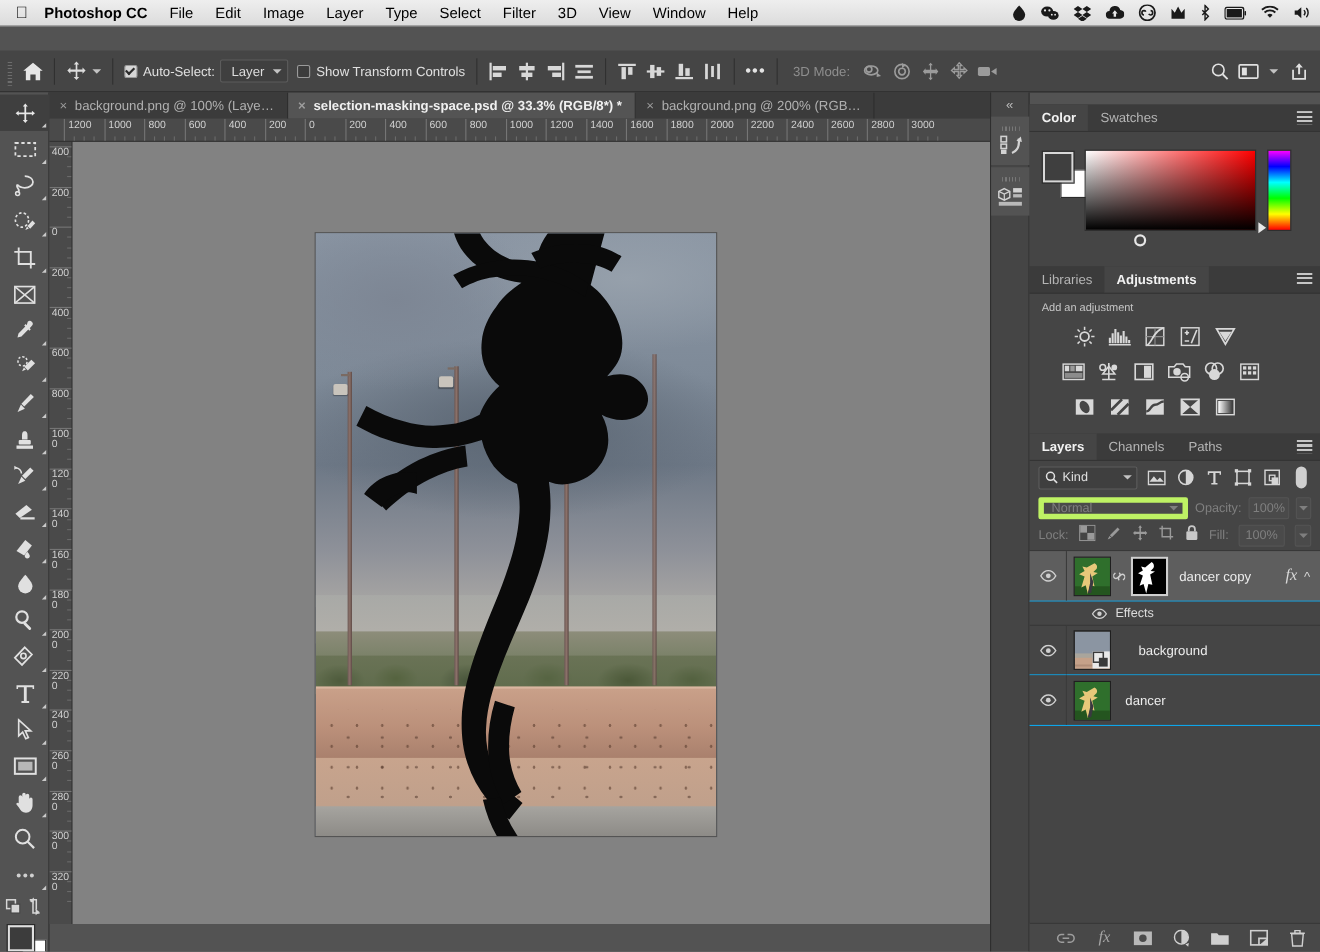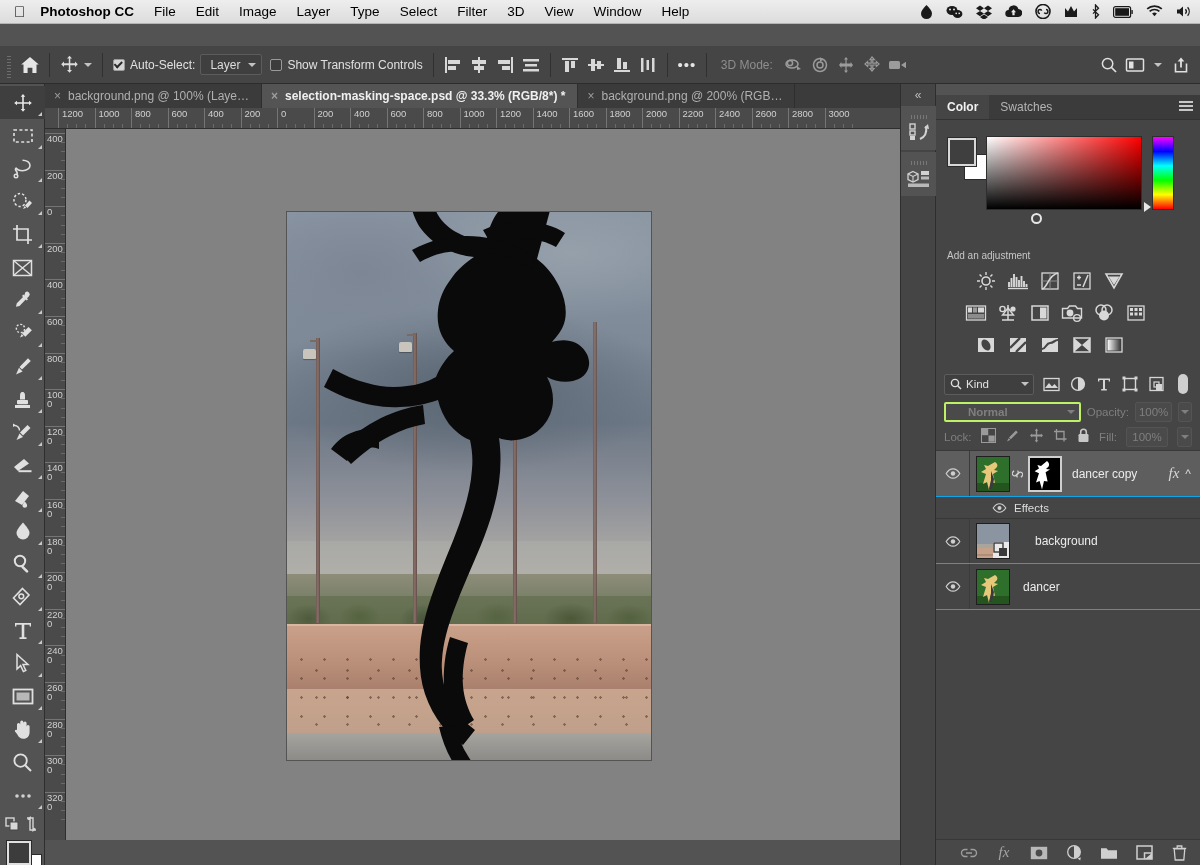--- a/index.html
+++ b/index.html
@@ -207,22 +207,22 @@
 
   
   .layers-toolbar { display: flex; align-items: center; gap: 8px; height: 30px; padding: 0 8px; }
   .kindbox { display: flex; align-items: center; gap: 4px; background: #3f3f3f;
     border: 1px solid #5c5c5c; border-radius: 2px; height: 21px; width: 98px;
     padding: 0 4px 0 5px; color: #e0e0e0; font-size: 11.5px; }
   .kindbox .kcaret { margin-left: auto; }
   .filt { width: 20px; height: 20px; display: flex; align-items: center; justify-content: center; }
   .blendrow { display: flex; align-items: center; gap: 6px; height: 25px; padding: 0 8px; }
   .blendsel { display: flex; align-items: center; justify-content: space-between;
-    background: #4a4a4a; border: 2px solid #bef264; border-radius: 2px;
-    height: 20px; width: 150px; padding: 0 4px 0 22px; color: #7f7f7f; font-size: 11.5px; font-weight: bold; }
+    background: #4a4a4a; border: 5px solid #bef264; border-radius: 2px;
+    height: 20px; width: 150px; padding: 0 4px 0 7px; color: #7f7f7f; font-size: 11.5px; }
   .opq { color: #7f7f7f; font-size: 11.5px; }
   .numbox { background: #4a4a4a; border: 1px solid #545454; border-radius: 2px;
     height: 20px; width: 42px; display: flex; align-items: center; justify-content: center;
     color: #7f7f7f; font-size: 11.5px; }
   .stepper { width: 15px; height: 20px; background: #4a4a4a; border: 1px solid #545454;
     border-radius: 2px; display: flex; align-items: center; justify-content: center; }
   .lockrow { display: flex; align-items: center; gap: 9px; height: 26px; padding: 0 8px; }
   .lock-lbl { color: #7f7f7f; font-size: 11.5px; text-align: center; }
 
   .layerlist { border-top: 1px solid #383838; }
@@ -901,20 +901,25 @@
         <span class="bg"></span>
         <span class="fg"></span>
       </div>
       <div class="colorfield">
         <span class="cf-cursor"></span>
       </div>
       <div class="huebar"></div>
       <div class="hue-marker"></div>
     </div>
 
+    <div class="panel-tabs">
+      <div class="ptab">Libraries</div>
+      <div class="ptab active">Adjustments</div>
+      <div class="pmenu"></div>
+    </div>
     <div class="adjpanel">
       <div class="adj-label">Add an adjustment</div>
       <div class="adj-row">
         <span class="adj-btn">
             <svg width="20" height="20" viewBox="0 0 20 20">
               <circle cx="10" cy="10" r="4" fill="none" stroke="#d8d8d8" stroke-width="1.6"></circle>
               <path d="M10 1v3M10 16v3M1 10h3M16 10h3M3.6 3.6l2 2M14.4 14.4l2 2M16.4 3.6l-2 2M5.6 14.4l-2 2" stroke="#d8d8d8" stroke-width="1.4"></path>
             </svg>
           </span>
         <span class="adj-btn">
@@ -1029,20 +1034,26 @@
                   <stop offset="0" stop-color="#fff"></stop>
                   <stop offset="1" stop-color="#3a3a3a"></stop>
                 </linearGradient>
               </defs>
               <rect x="3.5" y="3.5" width="13" height="11" fill="url(#gm)"></rect>
             </svg>
           </span>
       </div>
     </div>
 
+    <div class="panel-tabs">
+      <div class="ptab active">Layers</div>
+      <div class="ptab">Channels</div>
+      <div class="ptab">Paths</div>
+      <div class="pmenu"></div>
+    </div>
 
     <div class="layers-toolbar">
       <span class="kindbox">
         <svg width="12" height="12" viewBox="0 0 12 12">
             <circle cx="5" cy="5" r="3.6" fill="none" stroke="#e0e0e0" stroke-width="1.4"></circle>
             <path d="M7.7 7.7 11 11" stroke="#e0e0e0" stroke-width="1.5"></path>
           </svg>
         <span>Kind</span>
         <span class="caret kcaret"></span>
       </span>

